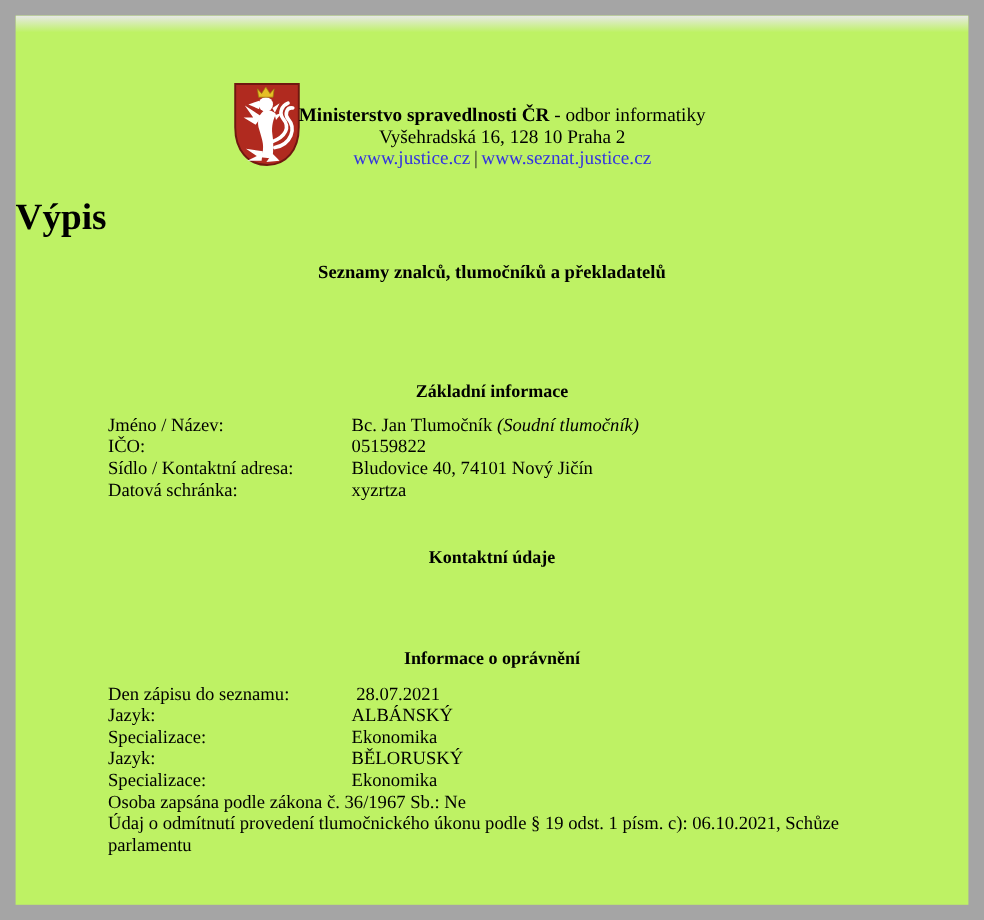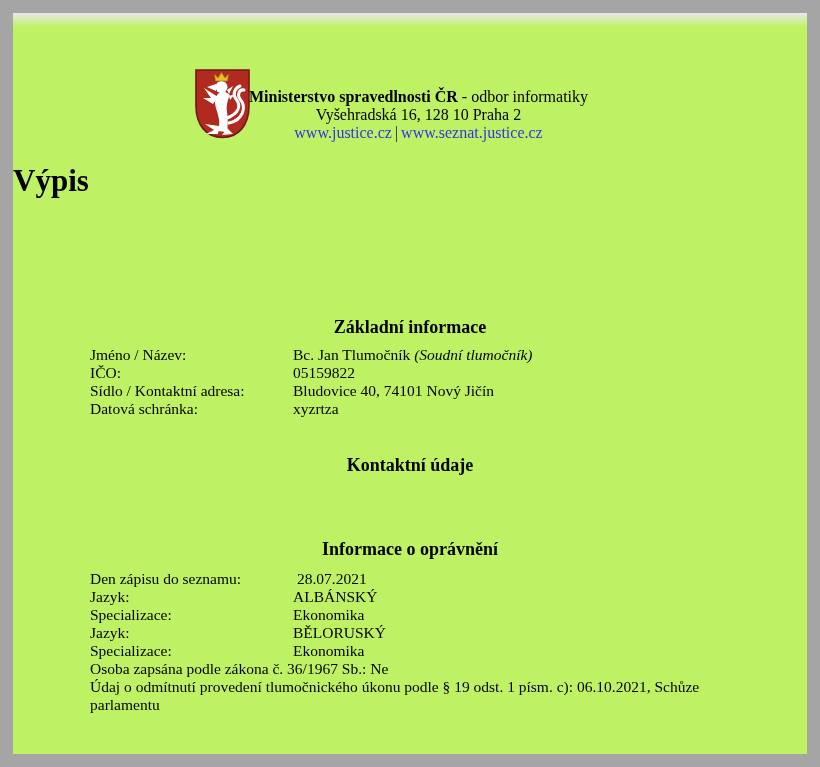--- a/index.html
+++ b/index.html
@@ -21,21 +21,21 @@
     font-size:16px;line-height:18px;}
   .hdr .org-b{font-weight:bold;}
   .hdr a{color:#3434e0;text-decoration:none;cursor:pointer;}
   .hdr .sep{color:#222;padding:0 3px;}
   .title{position:absolute;left:0;right:0;top:150px;margin:0;
     text-align:left;font-size:31px;font-weight:bold;line-height:36px;}
   .subtitle{position:absolute;left:0;right:0;top:206px;text-align:center;
     font-size:15.5px;line-height:18px;}
   .bold{font-weight:bold;}
   .sec-h{position:absolute;left:0;right:0;margin:0;text-align:center;
-    font-size:18px;font-weight:bold;line-height:18px;}
+    font-size:15px;font-weight:bold;line-height:18px;}
   .rows{position:absolute;left:77px;width:662px;font-size:15.5px;line-height:18px;}
   .row{display:flex;}
   .lbl{flex:0 0 203px;}
   .val{white-space:pre-wrap;}
   .val i{font-style:italic;}
   .sec1-h{top:305px;} .sec1-rows{top:333px;}
   .sec2-h{top:443px;} .sec2-rows{top:473px;}
   .sec3-h{top:527px;} .sec3-rows{top:557px;}
 </style>
 </head>
@@ -68,20 +68,21 @@
 
     <div class="hdr">
       <div><span class="org-b">Ministerstvo spravedlnosti ČR</span><span> - odbor informatiky</span></div>
       <div>Vyšehradská 16, 128 10 Praha 2</div>
       <div><a>www.justice.cz</a><span class="sep">|</span><a>www.seznat.justice.cz</a></div>
     </div>
 
     <h1 class="title">Výpis</h1>
 
     <div class="subtitle">
+      <div class="bold">Seznamy znalců, tlumočníků a překladatelů</div>
     </div>
 
     <h2 class="sec-h sec1-h">Základní informace</h2>
     <div class="rows sec1-rows">
       <div class="row">
         <span class="lbl">Jméno / Název:</span>
         <span class="val"><span>Bc. Jan Tlumočník </span><i>(Soudní tlumočník)</i></span>
       </div>
       <div class="row">
         <span class="lbl">IČO:</span>

